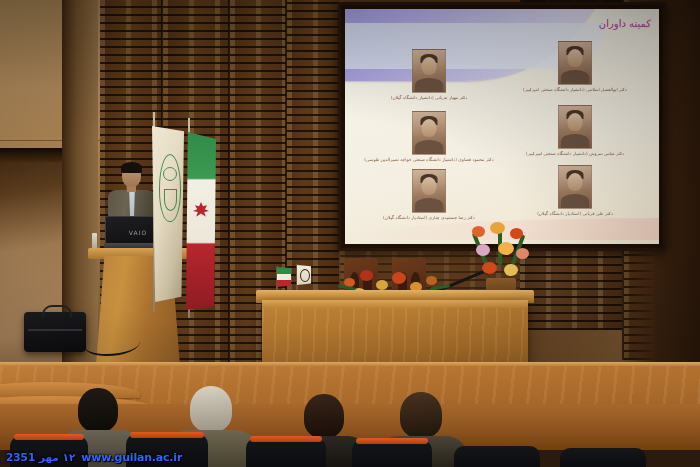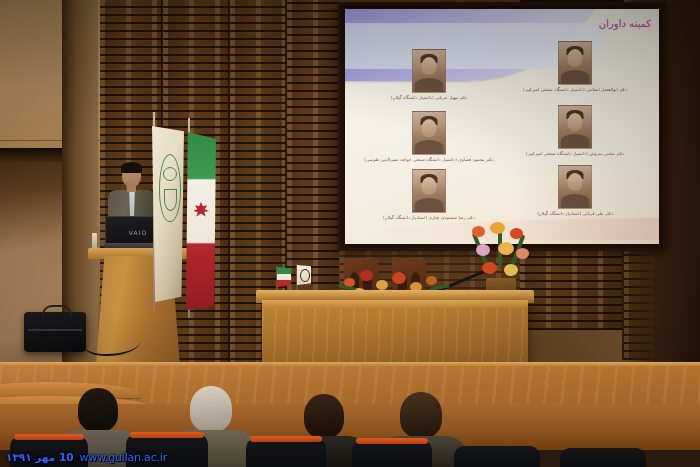--- a/index.html
+++ b/index.html
@@ -172,21 +172,21 @@
     background:linear-gradient(180deg,#e25b1f,#b33e11);}
 
   
   .banner{position:absolute;left:0;bottom:0;width:700px;height:20px;
     background:linear-gradient(180deg,rgba(20,10,4,.0) 0%,rgba(20,10,4,.0) 100%);
     display:flex;align-items:center;justify-content:space-between;padding:0 6px;box-sizing:border-box;}
   .banner-left{display:flex;align-items:center;gap:6px;direction:rtl;}
   .banner-txt{color:#2f63ff;font-size:10.5px;font-weight:bold;direction:rtl;
     text-shadow:0 0 2px #000,0 0 3px #000,1px 1px 0 #000;white-space:nowrap;
     font-family:"DejaVu Sans",sans-serif;}
-  .banner-url{color:#2f63ff;font-size:11px;font-weight:normal;
+  .banner-url{color:#2f63ff;font-size:11px;font-weight:bold;
     text-shadow:0 0 2px #000,0 0 3px #000,1px 1px 0 #000;white-space:nowrap;
     font-family:"DejaVu Sans",sans-serif;letter-spacing:-.2px;}
   .banner-right{color:#2f63ff;font-size:9.3px;font-weight:bold;direction:rtl;
     text-shadow:0 0 2px #000,0 0 3px #000,1px 1px 0 #000;white-space:nowrap;
     font-family:"DejaVu Sans",sans-serif;}
 </style>
 </head>
 <body>
 
 <div id="stage">
@@ -403,17 +403,17 @@
   <div class="seat" style="left:246px;top:438px;width:80px;height:29px;"></div>
   <div class="seat-trim" style="left:250px;top:436px;width:72px;"></div>
   <div class="seat" style="left:352px;top:440px;width:80px;height:27px;"></div>
   <div class="seat-trim" style="left:356px;top:438px;width:72px;"></div>
   <div class="seat" style="left:454px;top:446px;width:86px;height:21px;"></div>
   <div class="seat" style="left:560px;top:448px;width:86px;height:19px;"></div>
 
   <div class="banner">
     <div class="banner-left">
       <span class="banner-url">www.guilan.ac.ir</span>
-      <span class="banner-txt">10 مهر ۱۳۹۱</span>
+      <span class="banner-txt">۱۲ مهر 2351</span>
     </div>
   </div>
 
 </div>
 
 </body></html>

